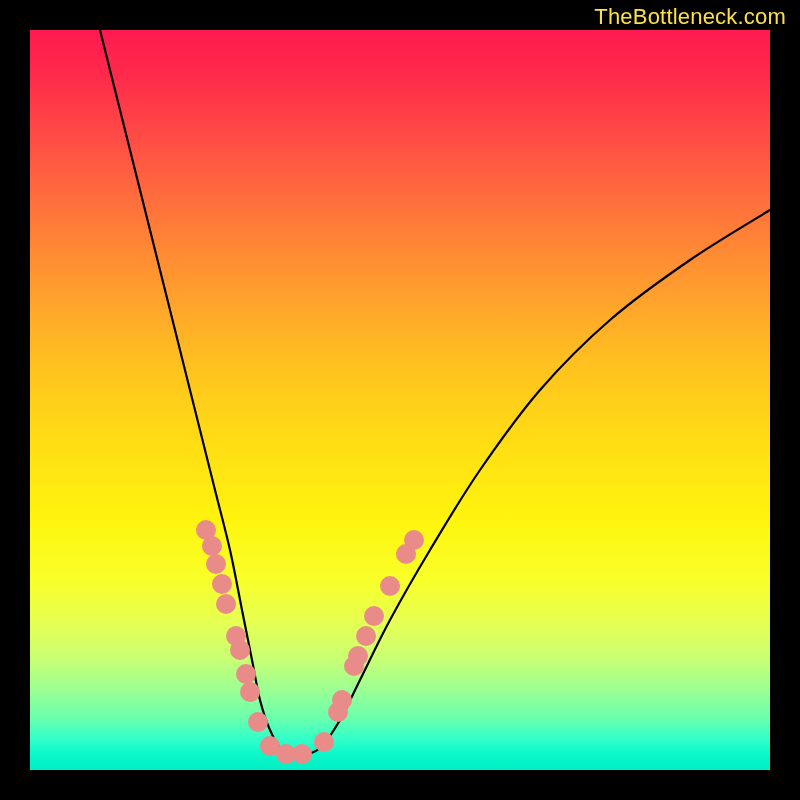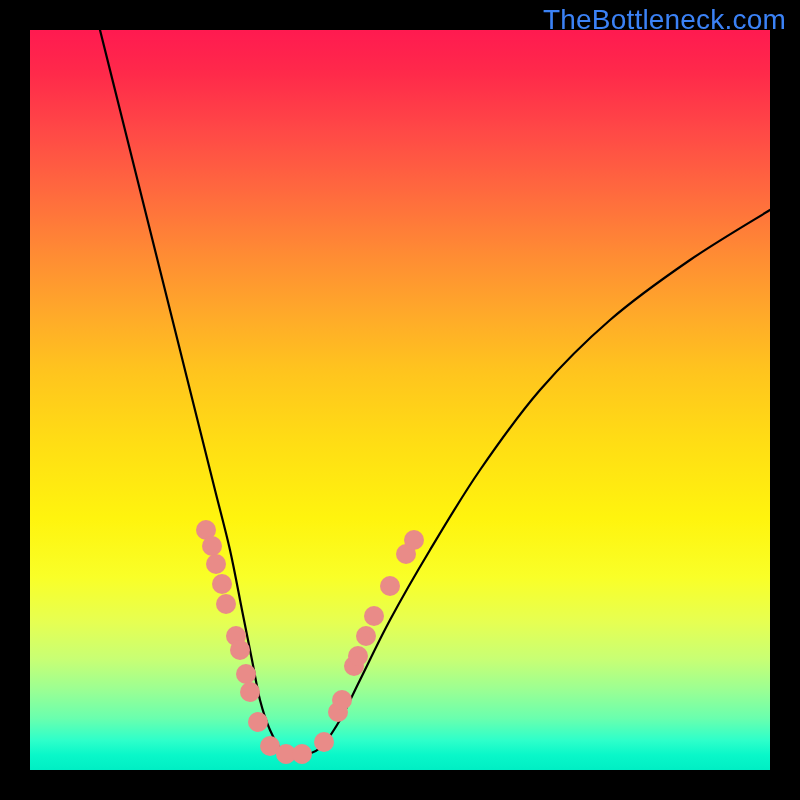--- a/index.html
+++ b/index.html
@@ -14,22 +14,22 @@
   .stage {
     position: relative;
     width: 800px;
     height: 800px;
     background: #000;
   }
   .watermark {
     position: absolute;
     top: 4px;
     right: 14px;
-    color: #3b82f6;
-    font-size: 28px;
+    color: #fde047;
+    font-size: 22px;
     letter-spacing: 0.2px;
     z-index: 10;
     user-select: none;
   }
   .plot-area {
     position: absolute;
     left: 30px;
     top: 30px;
     width: 740px;
     height: 740px;

